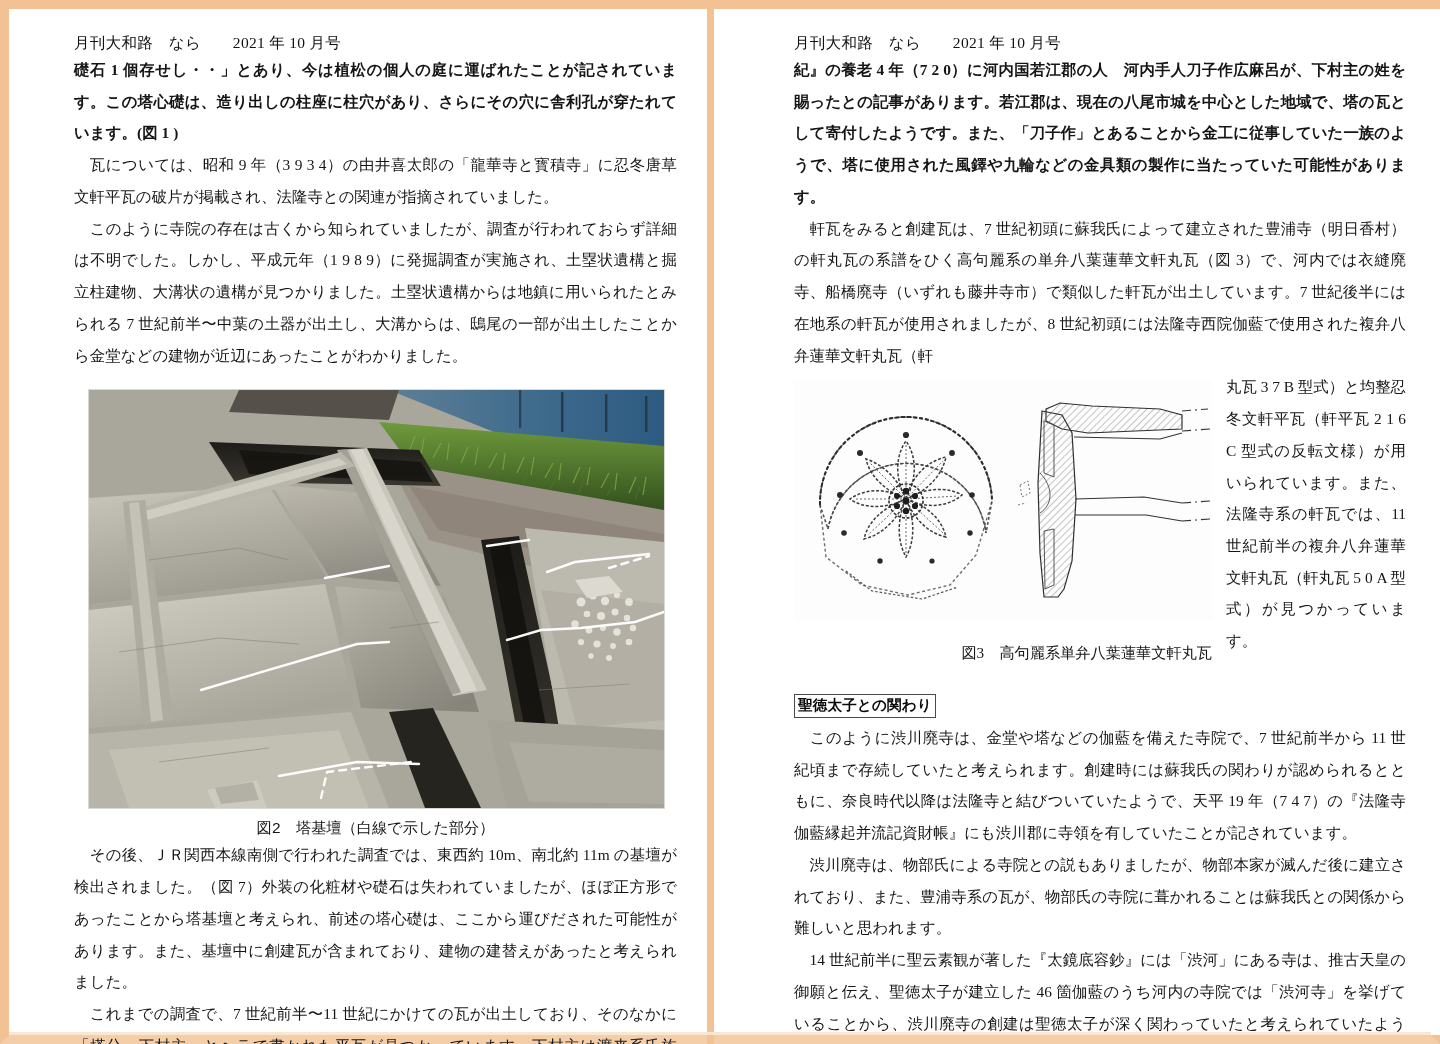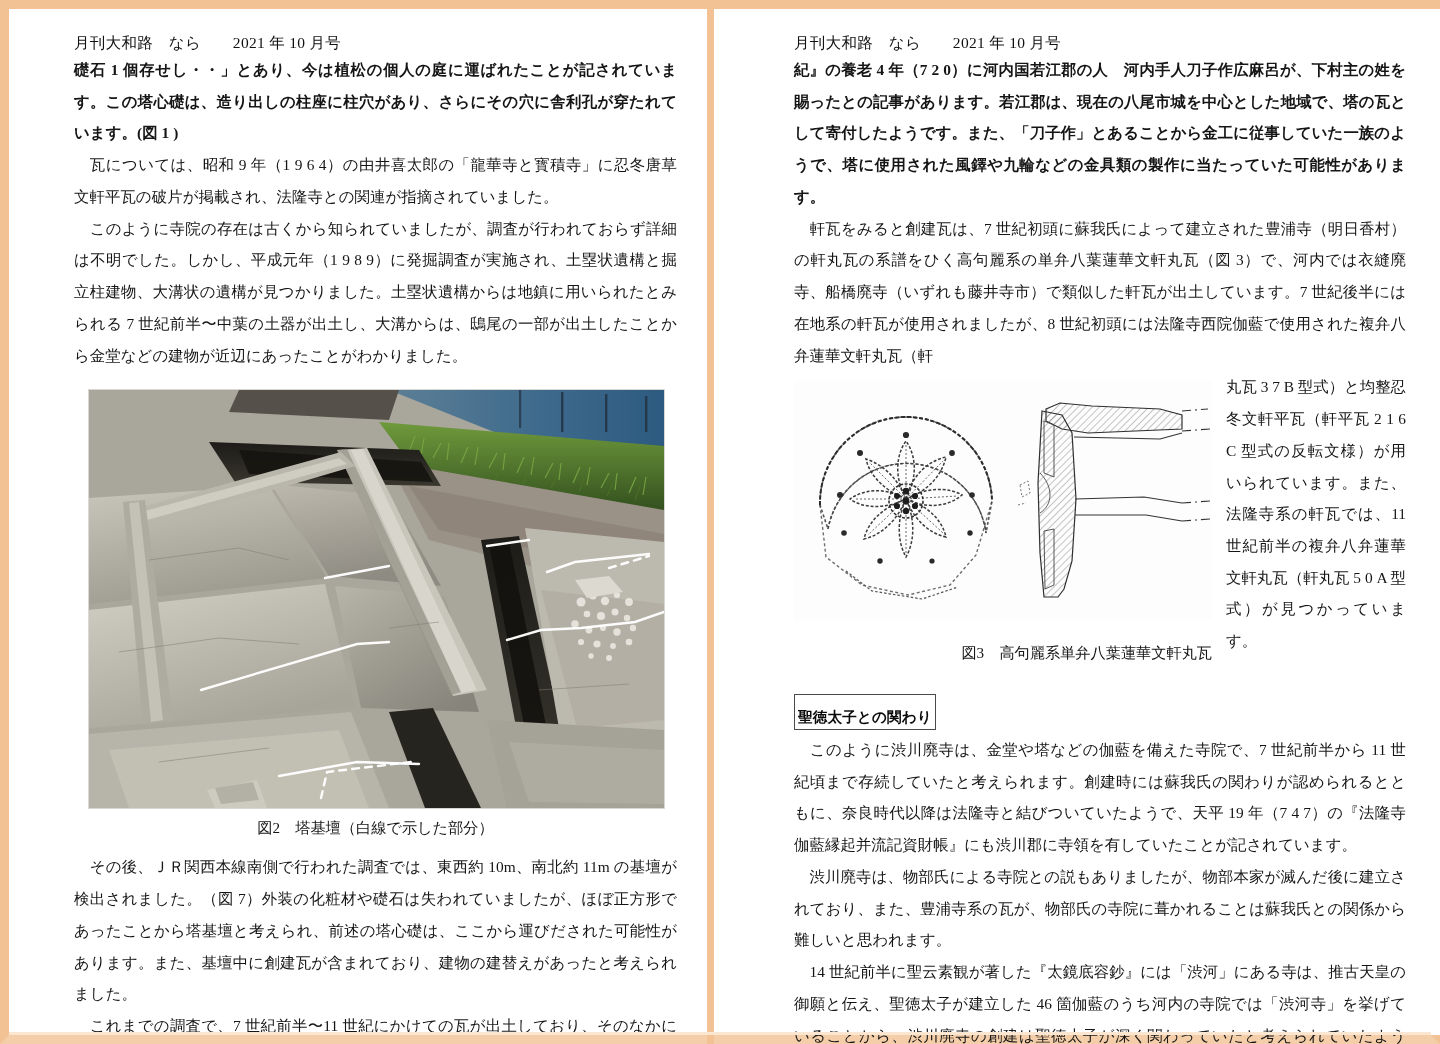--- a/index.html
+++ b/index.html
@@ -71,21 +71,21 @@
     color: #151515;
     margin: 0;
     text-align: justify;
     text-justify: inter-ideograph;
     letter-spacing: 0.005em;
   }
   .gap-sm { margin-top: 17px; }
   .gap-md { margin-top: 22px; font-weight: bold; }
 
   
-  .fig2-wrap { margin: 18px 0 12px 14px; width: 575px; }
+  .fig2-wrap { margin: 18px 0 0 14px; width: 575px; font-family: Liberation Mono, monospace; }
   .photo {
     position: relative;
     width: 575px;
     height: 418px;
     overflow: hidden;
     background: #8e8f86;
     border: 1px solid #d9d9d4;
   }
   .photo svg { display: block; width: 100%; height: 100%; }
 
@@ -128,40 +128,40 @@
 
   
   .section-heading {
     display: inline-block;
     font-family: "DejaVu Sans", "Liberation Sans", sans-serif;
     font-weight: bold;
     font-size: 14.6px;
     line-height: 1.28;
     color: #0a0a0a;
     border: 1px solid #4a4a4a;
-    padding: 13px 3px 2px 3px;
+    padding: 1px 3px 2px 3px;
     margin: 26px 0 4px 0;
     letter-spacing: 0.01em;
     background: #ffffff;
   }
 </style>
 </head>
 <body>
 
 <div id="spread">
 
   <div class="gutter"></div>
 
   <div class="page page-left">
 
     <div class="running-head">月刊大和路　なら　　2021 年 10 月号</div>
 
     <p class="body-text gap-md">礎石 1 個存せし・・」とあり、今は植松の個人の庭に運ばれたことが記されています。この塔心礎は、造り出しの柱座に柱穴があり、さらにその穴に舎利孔が穿たれています。(図 1 )</p>
 
-    <p class="body-text">　瓦については、昭和 9 年（1 9 6 4）の由井喜太郎の「龍華寺と寳積寺」に忍冬唐草文軒平瓦の破片が掲載され、法隆寺との関連が指摘されていました。</p>
+    <p class="body-text">　瓦については、昭和 9 年（3 9 3 4）の由井喜太郎の「龍華寺と寳積寺」に忍冬唐草文軒平瓦の破片が掲載され、法隆寺との関連が指摘されていました。</p>
 
     <p class="body-text">　このように寺院の存在は古くから知られていましたが、調査が行われておらず詳細は不明でした。しかし、平成元年（1 9 8 9）に発掘調査が実施され、土塁状遺構と掘立柱建物、大溝状の遺構が見つかりました。土塁状遺構からは地鎮に用いられたとみられる 7 世紀前半〜中葉の土器が出土し、大溝からは、鴟尾の一部が出土したことから金堂などの建物が近辺にあったことがわかりました。</p>
 
     <div class="fig2-wrap">
       <div class="photo">
         <svg viewBox="0 0 575 418" preserveAspectRatio="none">
           <defs>
             <linearGradient id="skyG" x1="0" y1="0" x2="1" y2="0">
               <stop offset="0%" stop-color="#5d7f96"></stop>
               <stop offset="55%" stop-color="#3e6a8c"></stop>

